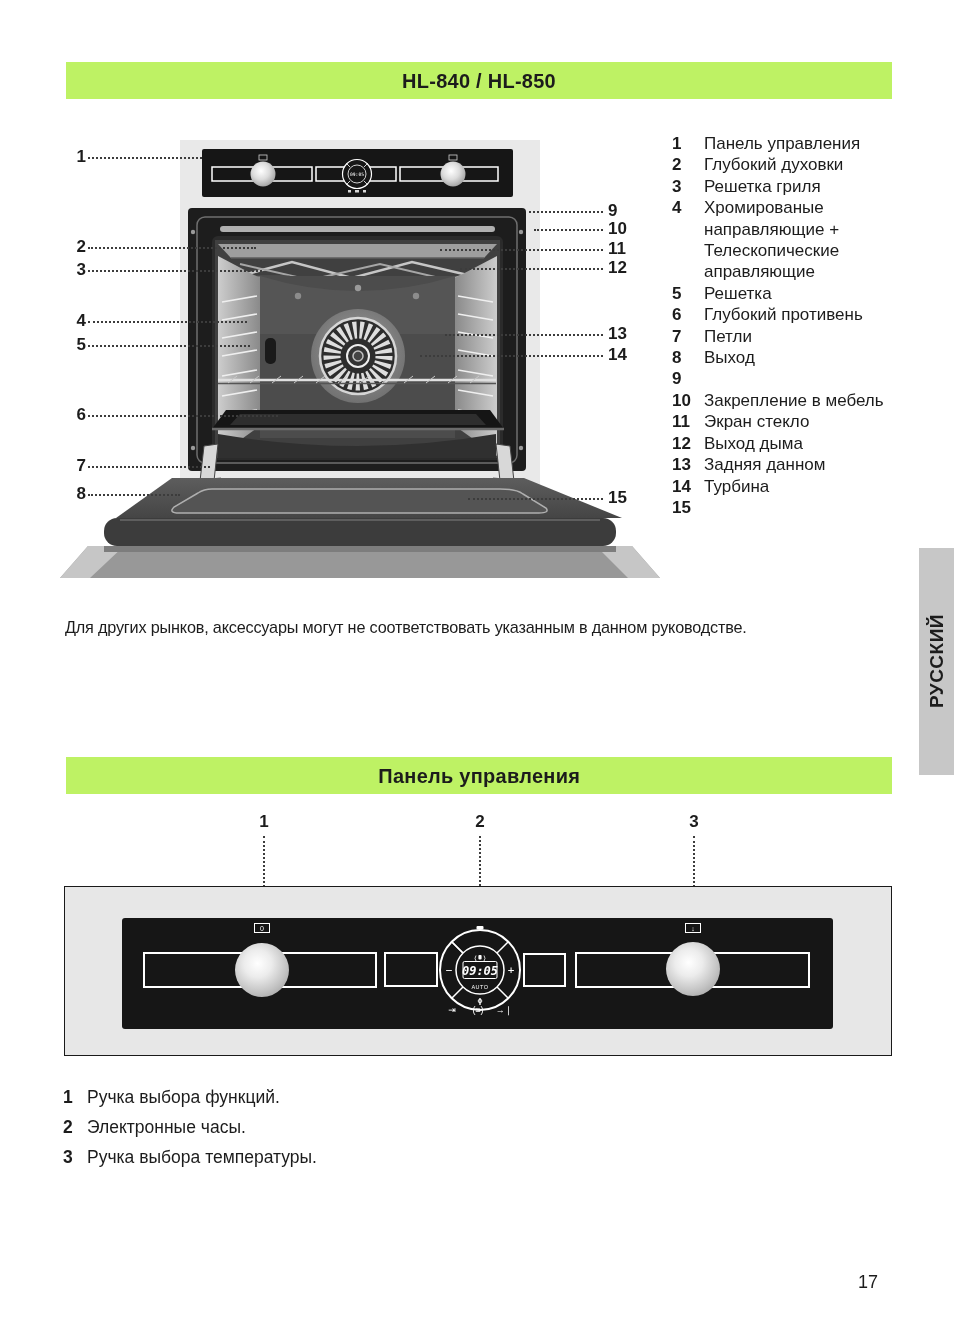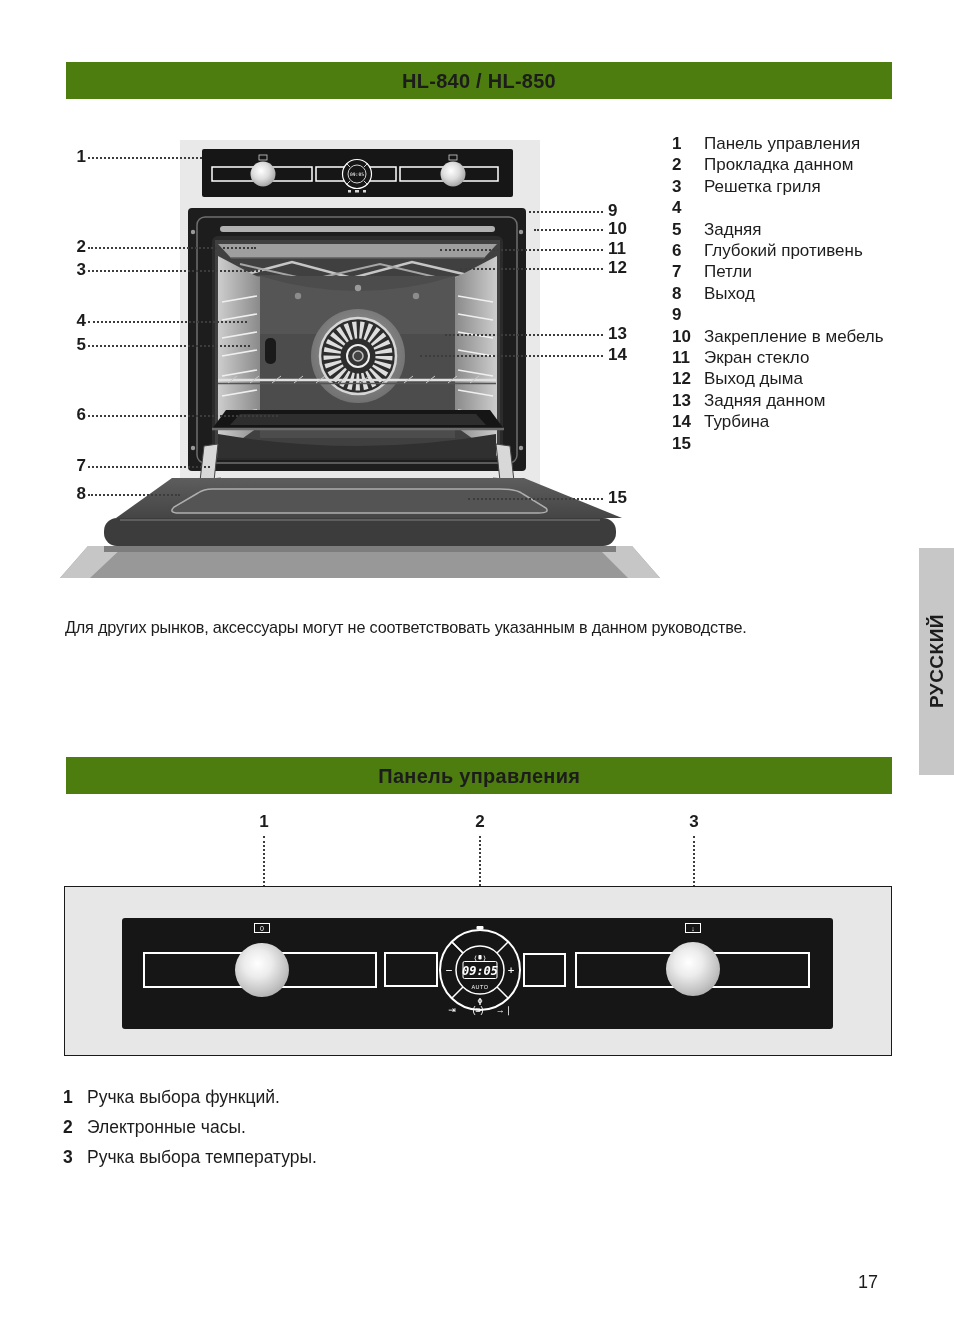--- a/index.html
+++ b/index.html
@@ -1,19 +1,19 @@
 <!DOCTYPE html>
 <html><head>
 <meta charset="utf-8">
 <style>
   html,body{margin:0;padding:0;background:#ffffff;}
   body{width:954px;height:1338px;position:relative;font-family:"Liberation Sans",sans-serif;color:#1c1c1c;overflow:hidden;}
   .abs{position:absolute;}
   
-  .hbar{position:absolute;left:66px;width:826px;height:37px;background:#4d7c0f;display:flex;align-items:center;justify-content:center;}
+  .hbar{position:absolute;left:66px;width:826px;height:37px;background:#bef264;display:flex;align-items:center;justify-content:center;}
   .hbar span{font-weight:bold;font-size:21px;letter-spacing:.3px;transform:scaleX(.95);white-space:nowrap;}
   
   #fig1{left:60px;top:128px;width:600px;height:455px;}
   .cnum{position:absolute;font-weight:bold;font-size:17px;height:18px;line-height:18px;}
   .cnum.l{left:0;width:26px;text-align:right;}
   .cnum.r{left:548px;width:40px;text-align:left;}
   .lead{position:absolute;height:0;border-top:2px dotted #3c3c3c;}
   .vlead{position:absolute;width:0;border-left:2px dotted #3c3c3c;}
   
   #parts{left:672px;top:133px;width:235px;font-size:17px;line-height:21.4px;}
@@ -247,32 +247,36 @@
   <div class="lead" style="top:370px;left:408px;width:135px;"></div>
 </div>
 
 <div id="parts" class="abs">
   <div class="prow">
       <span class="pn">1</span>
       <span class="pl">Панель управления</span>
     </div>
   <div class="prow">
       <span class="pn">2</span>
-      <span class="pl">Прокладка данном</span>
+      <span class="pl">Глубокий духовки</span>
     </div>
   <div class="prow">
       <span class="pn">3</span>
       <span class="pl">Решетка гриля</span>
     </div>
   <div class="prow">
       <span class="pn">4</span>
+      <span class="pl">Хромированые
+направляющие +
+Телескопические
+аправляющие</span>
     </div>
   <div class="prow">
       <span class="pn">5</span>
-      <span class="pl">Задняя</span>
+      <span class="pl">Решетка</span>
     </div>
   <div class="prow">
       <span class="pn">6</span>
       <span class="pl">Глубокий противень</span>
     </div>
   <div class="prow">
       <span class="pn">7</span>
       <span class="pl">Петли</span>
     </div>
   <div class="prow">

